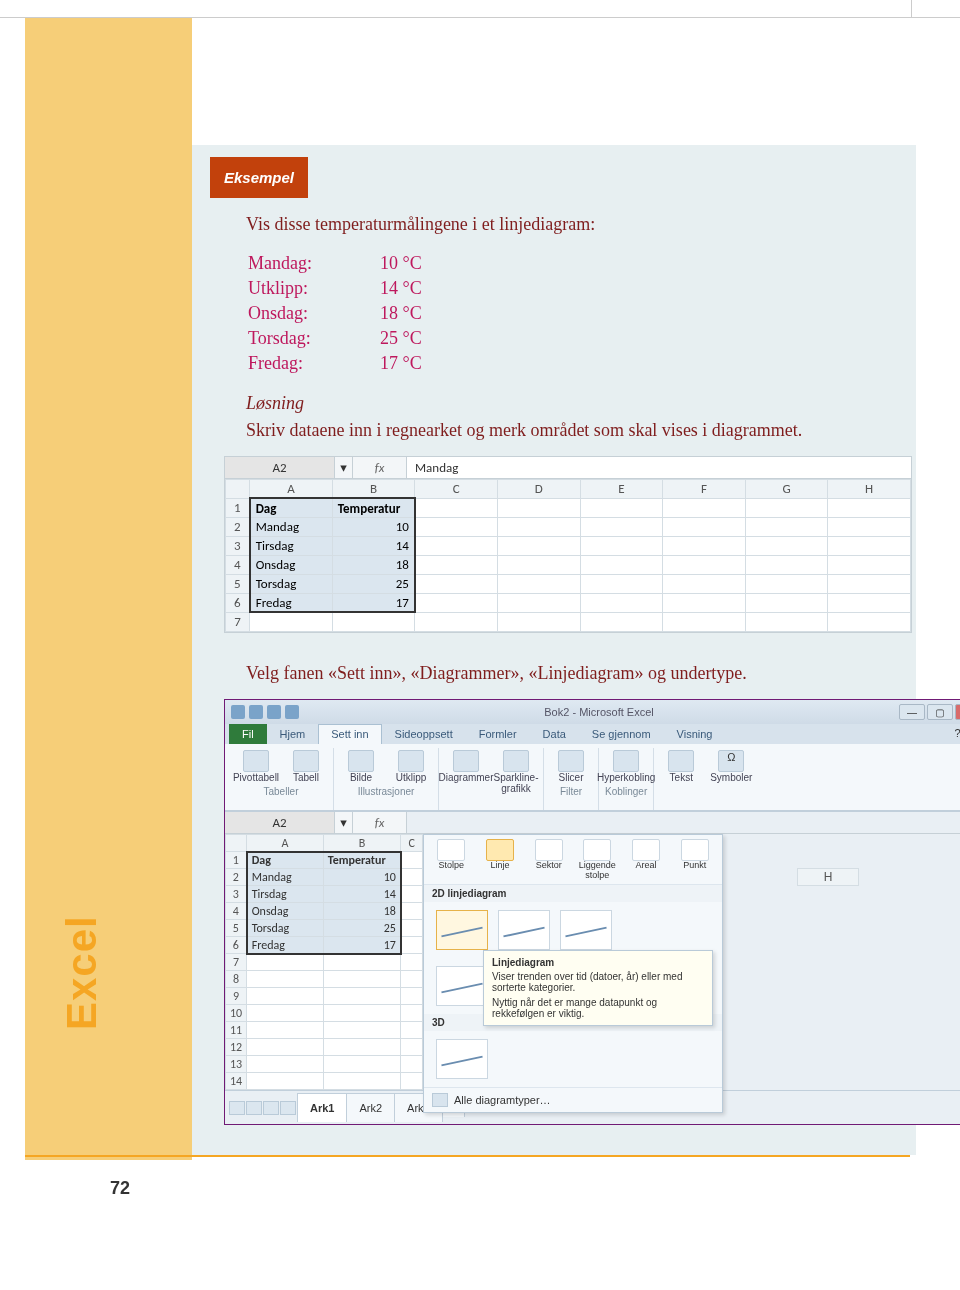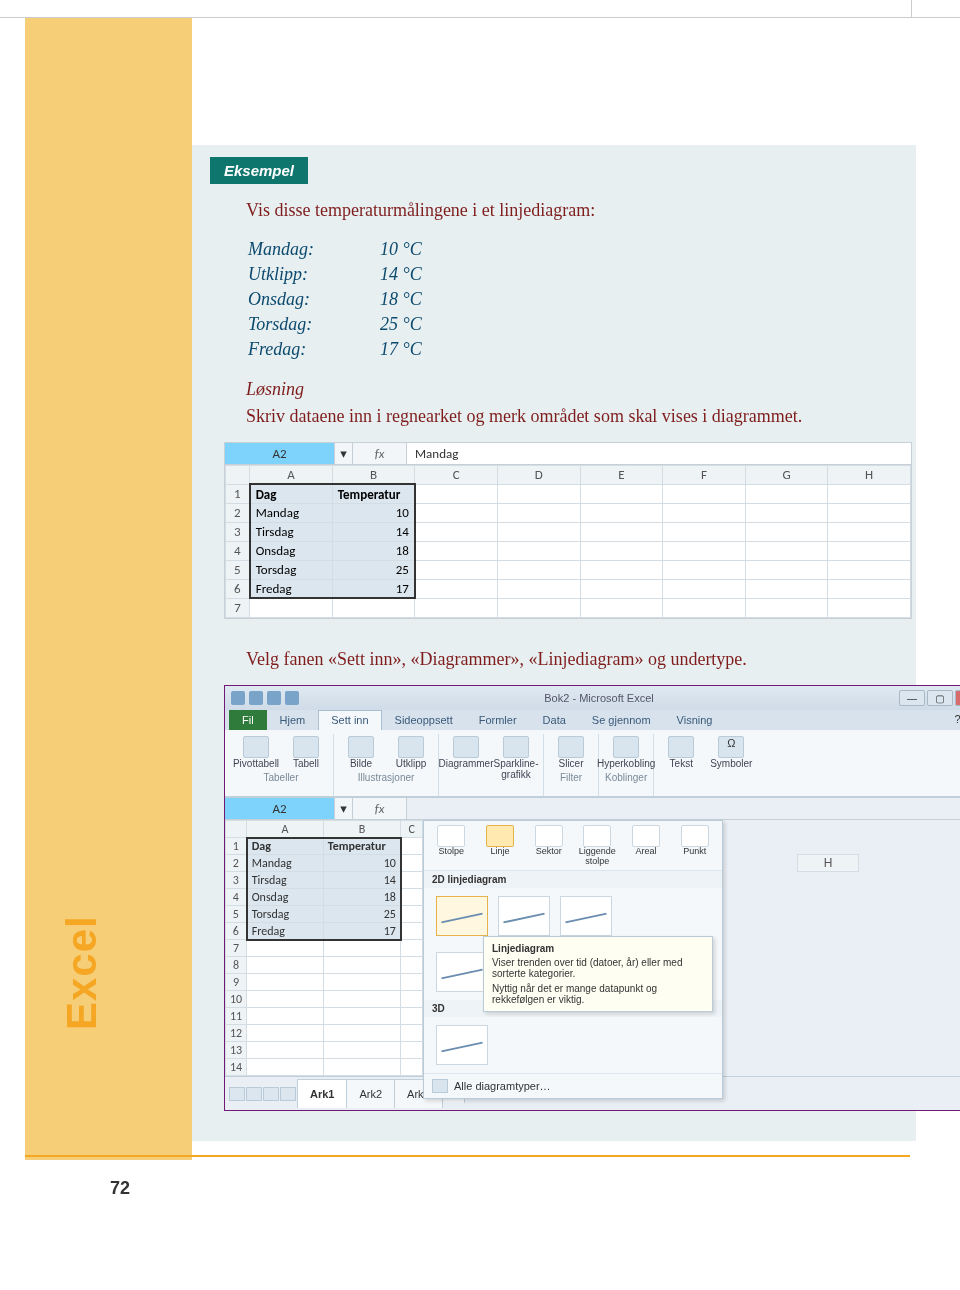--- a/index.html
+++ b/index.html
@@ -37,40 +37,39 @@
   }
   .content-panel {
     position: absolute;
     left: 192px; top: 145px;
     width: 724px;
     background: #e7eff1;
     padding: 0 18px 30px 18px;
   }
   .eksempel-badge {
     display: inline-block;
-    background: #0f766e;
+    background: #c2410c;
     color: #fff;
     font-family: Arial, sans-serif;
     font-style: italic;
     font-weight: bold;
     font-size: 15px;
-    padding: 5px 14px;
+    padding: 12px 14px;
     margin-top: 12px;
   }
   .body-text {
     font-size: 18px;
     color: #7f1d1d;
     margin: 14px 0 0 36px;
     line-height: 1.35;
   }
   .temp-table {
     margin: 14px 0 0 36px;
     font-size: 18px;
-    color: #0c4a6e;
-    font-style: italic;
+    color: #be185d;
   }
   .temp-table td { padding: 1px 0; }
   .temp-table td:first-child { width: 130px; }
   .section-italic { font-style: italic; }
   .excel-shot {
     margin: 14px 0 0 14px;
     background: #fff;
     border: 1px solid #c6d0d6;
     width: 688px;
   }
@@ -80,21 +79,21 @@
     border-bottom: 1px solid #c6d0d6;
     font-family: Calibri, Arial, sans-serif;
     font-size: 13px;
     color: #333;
   }
   .namebox {
     width: 110px;
     border-right: 1px solid #c6d0d6;
     padding: 3px 8px;
     text-align: center;
-    background: #7dd3fc;
+    background: #e5e5e5;
   }
   .namebox-drop {
     width: 18px; border-right: 1px solid #c6d0d6;
     display:flex;align-items:center;justify-content:center;
     background:#f3f6f8;
   }
   .fx-box {
     width: 54px; display:flex;align-items:center;justify-content:center;
     font-style: italic; color:#666;
     border-right: 1px solid #c6d0d6;

